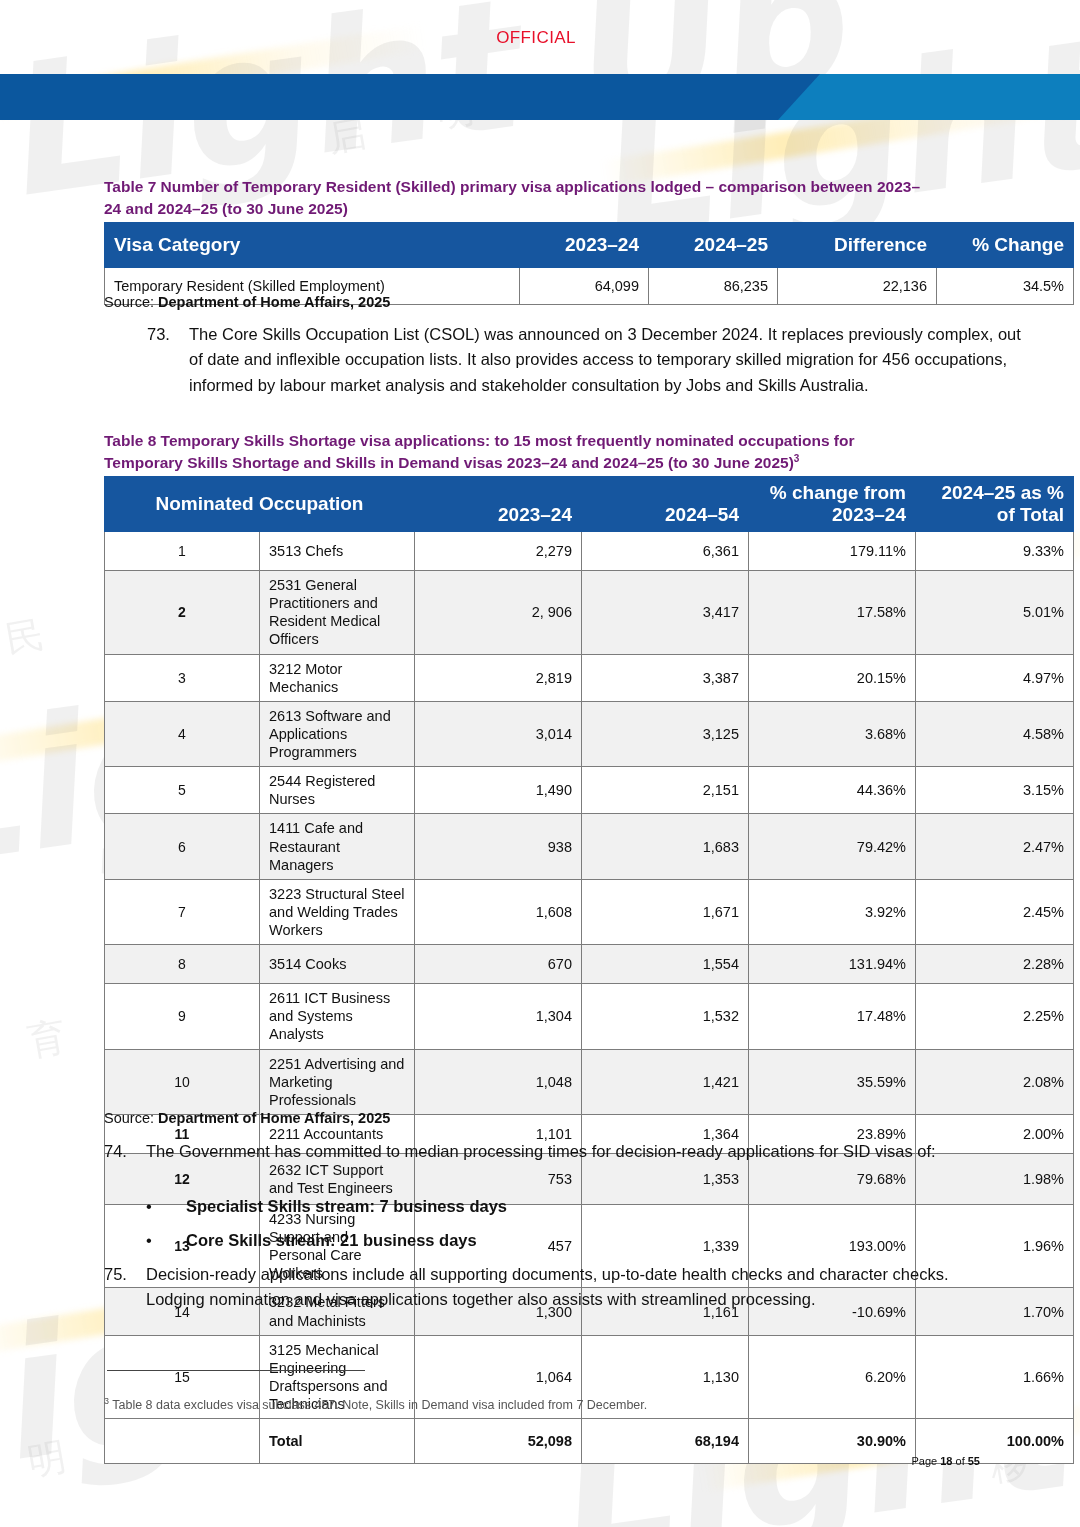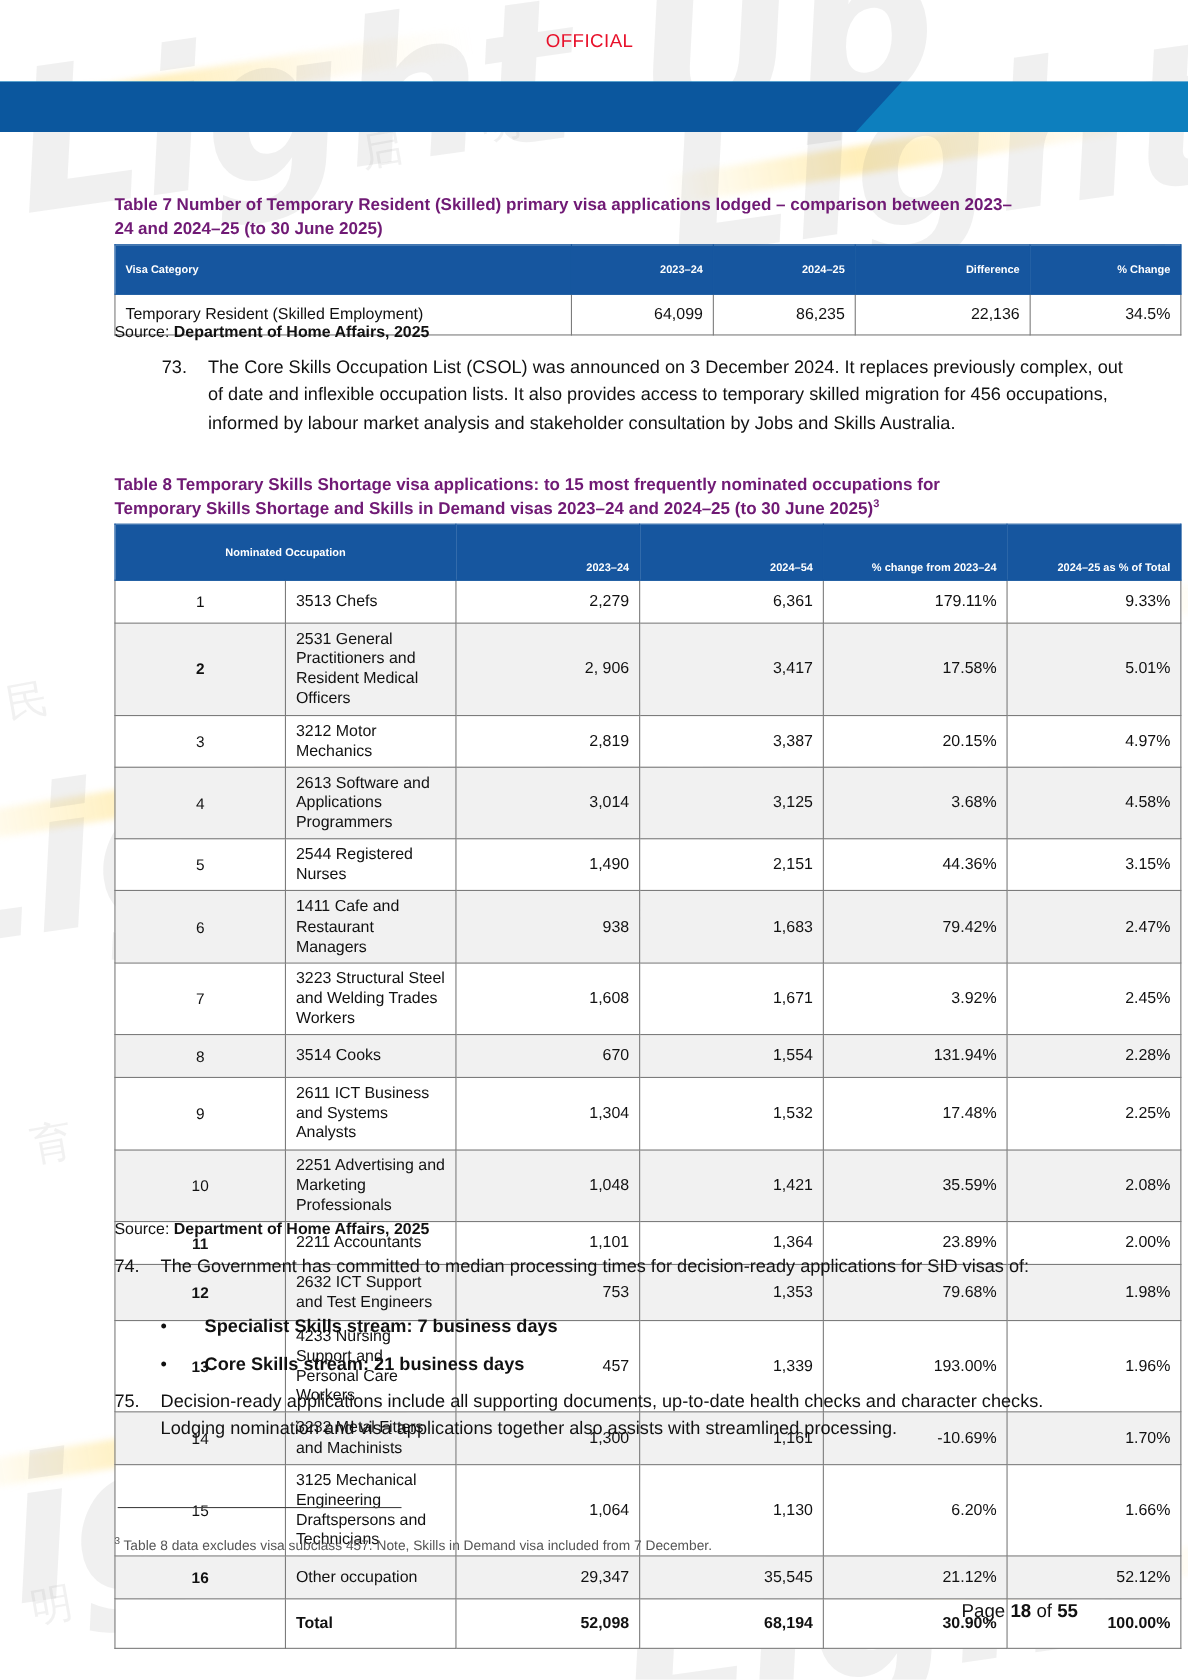--- a/index.html
+++ b/index.html
@@ -150,21 +150,21 @@
   table.doc-table td {
     border: 1px solid #7c7c7c;
     padding: 5px 9px;
     vertical-align: middle;
   }
   table.doc-table thead th {
     background: #16569f;
     color: #ffffff;
     font-weight: bold;
     border: 1px solid #16569f;
-    font-size: 10px;
+    font-size: 19px;
   }
   .t7 {
     position: absolute;
     left: 104px;
     top: 222px;
     width: 874px;
   }
   .t7 thead th { height: 34px; }
   .t7 td { height: 26px; background: #ffffff; }
   .t7 .num { text-align: right; }
@@ -212,21 +212,21 @@
     top: 1396px;
     width: 860px;
     font-size: 12.5px;
     color: #555;
   }
   .footnote sup { font-size: 9px; vertical-align: super; }
   .pagenum {
     position: absolute;
     right: 100px;
     top: 1455px;
-    font-size: 17px;
+    font-size: 11px;
     color: #111;
   }
   .pagenum b { font-weight: bold; }
 </style>
 </head>
 <body>
 
 <div id="page">
 
   <div class="wm-layer">
@@ -438,28 +438,20 @@
           <td class="n4">1.70%</td>
         </tr>
         <tr class="tall">
           <td class="rk">15</td>
           <td class="occ">3125 Mechanical Engineering Draftspersons and Technicians</td>
           <td class="n1">1,064</td>
           <td class="n2">1,130</td>
           <td class="n3">6.20%</td>
           <td class="n4">1.66%</td>
         </tr>
-        <tr class="alt">
-          <td class="rk bold">16</td>
-          <td class="occ">Other occupation</td>
-          <td class="n1">29,347</td>
-          <td class="n2">35,545</td>
-          <td class="n3">21.12%</td>
-          <td class="n4">52.12%</td>
-        </tr>
         <tr class="total">
           <td class="rk"></td>
           <td class="occ">Total</td>
           <td class="n1">52,098</td>
           <td class="n2">68,194</td>
           <td class="n3">30.90%</td>
           <td class="n4">100.00%</td>
         </tr>
       </tbody>
     </table>

